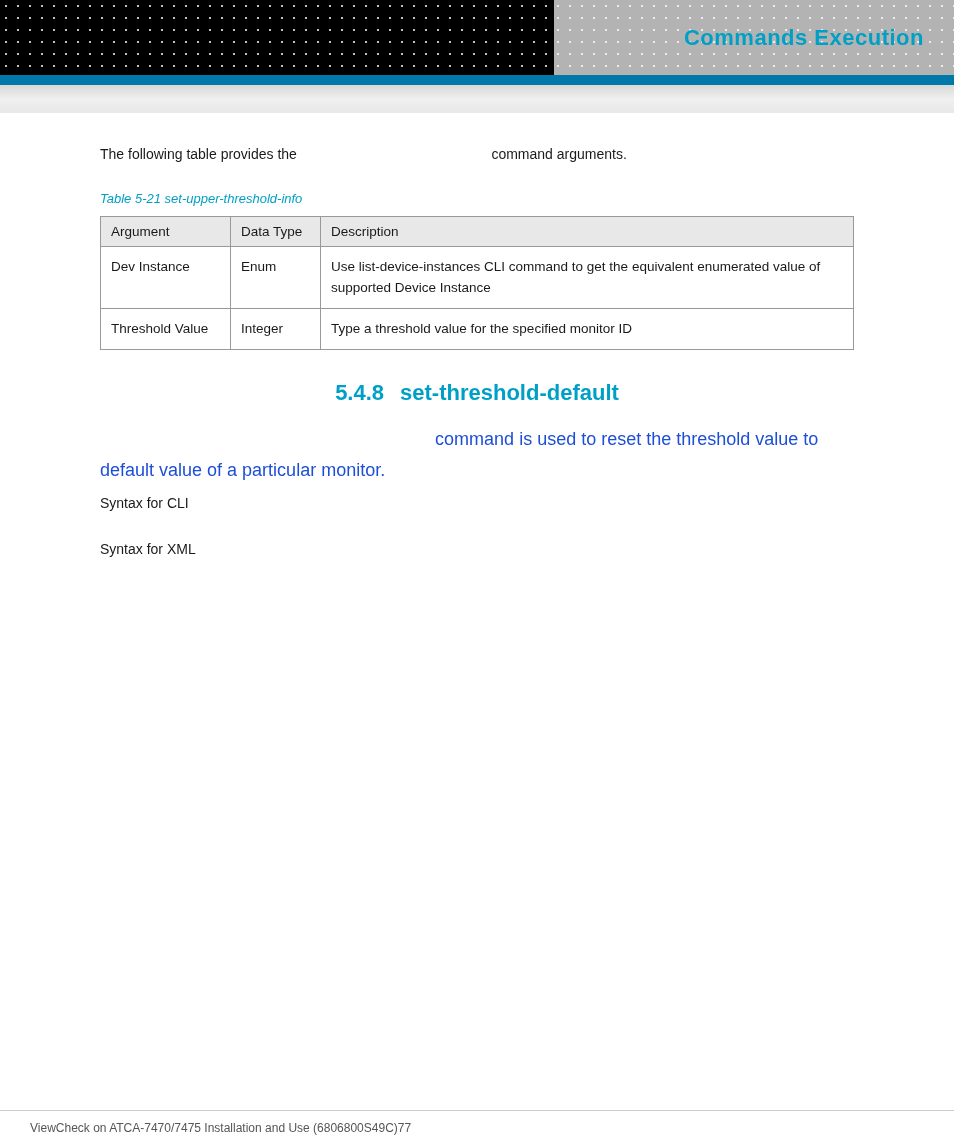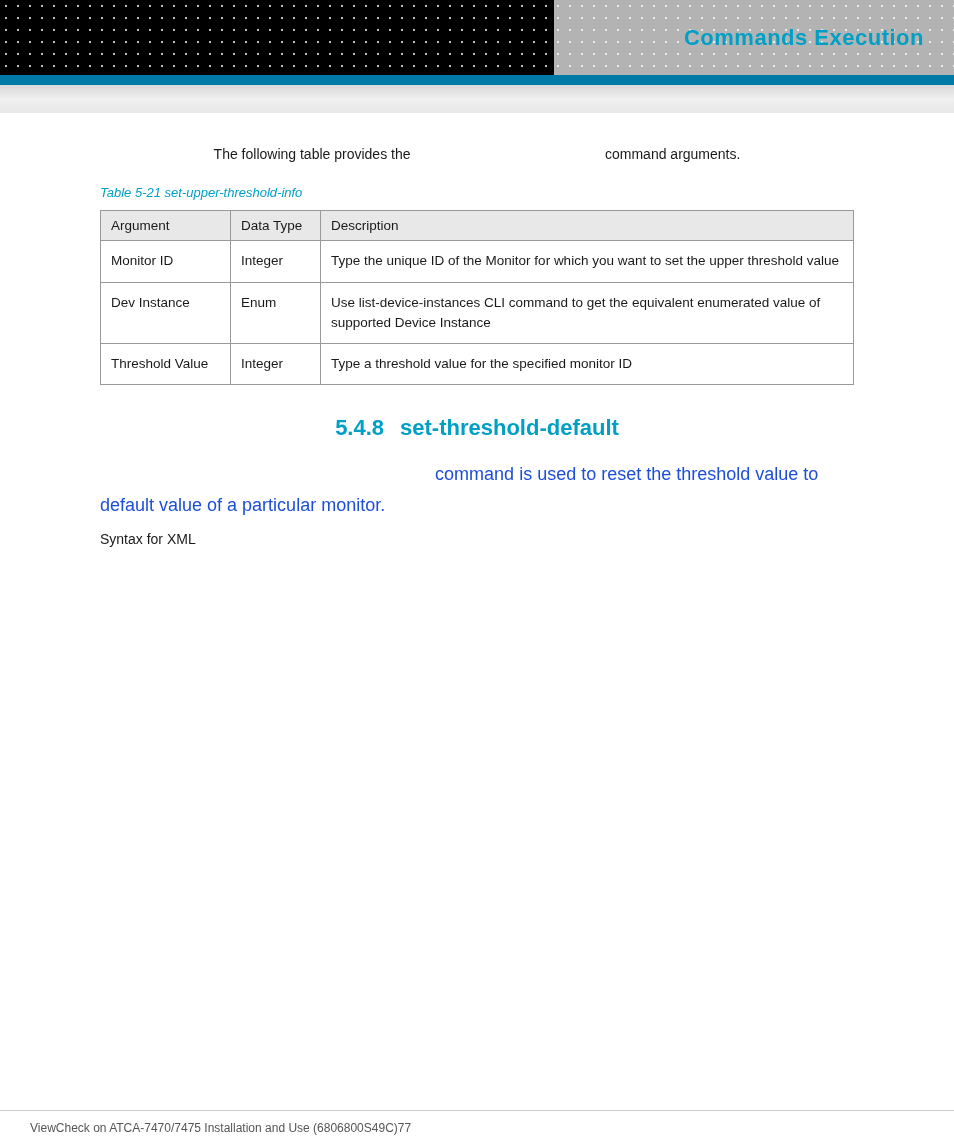--- a/index.html
+++ b/index.html
@@ -63,23 +63,22 @@
     }
 
     
     .main-content {
       padding: 30px 100px 40px 100px;
     }
 
     .intro-text {
       font-size: 14px;
       color: #1a1a1a;
-      margin-bottom: 20px;
+      margin-bottom: 26px;
       line-height: 1.6;
-      text-align: center;
     }
 
     .table-caption {
       font-size: 13px;
       color: #00a0c6;
       font-style: italic;
       margin-bottom: 10px;
       cursor: pointer;
     }
 
@@ -193,25 +192,20 @@
   <table class="data-table">
     <thead>
       <tr>
         <th>Argument</th>
         <th>Data Type</th>
         <th>Description</th>
       </tr>
     </thead>
     <tbody>
       <tr>
-        <td>Monitor ID</td>
-        <td>Integer</td>
-        <td>Type the unique ID of the Monitor for which you want to set the upper threshold value</td>
-      </tr>
-      <tr>
         <td>Dev Instance</td>
         <td>Enum</td>
         <td>Use list-device-instances CLI command to get the equivalent enumerated value of supported Device Instance</td>
       </tr>
       <tr>
         <td>Threshold Value</td>
         <td>Integer</td>
         <td>Type a threshold value for the specified monitor ID</td>
       </tr>
     </tbody>
@@ -220,20 +214,21 @@
   <div class="section-heading">
     <span class="section-number">5.4.8</span>
     <span class="section-title">set-threshold-default</span>
   </div>
 
   <p class="section-body">
     <span>&nbsp;&nbsp;&nbsp;&nbsp;&nbsp;&nbsp;&nbsp;&nbsp;&nbsp;&nbsp;&nbsp;&nbsp;&nbsp;&nbsp;&nbsp;&nbsp;&nbsp;&nbsp;&nbsp;&nbsp;&nbsp;&nbsp;&nbsp;&nbsp;&nbsp;&nbsp;&nbsp;&nbsp;&nbsp;&nbsp;&nbsp;&nbsp;&nbsp;&nbsp;&nbsp;&nbsp;&nbsp;&nbsp;&nbsp;&nbsp;&nbsp;&nbsp;&nbsp;&nbsp;&nbsp;&nbsp;&nbsp;&nbsp;&nbsp;&nbsp;&nbsp;&nbsp;&nbsp;&nbsp;&nbsp;&nbsp;&nbsp;&nbsp;&nbsp;&nbsp;&nbsp;&nbsp;&nbsp;&nbsp;&nbsp;&nbsp;</span>
     <span>command is used to reset the threshold value to default value of a particular monitor.</span>
   </p>
 
+  <div class="syntax-label">Syntax for CLI</div>
 
   <div class="syntax-label">Syntax for XML</div>
 
 </div>
 
 <div class="footer">
   <span>ViewCheck on ATCA-7470/7475 Installation and Use (6806800S49C)</span>
   <span>77</span>
 </div>
 

